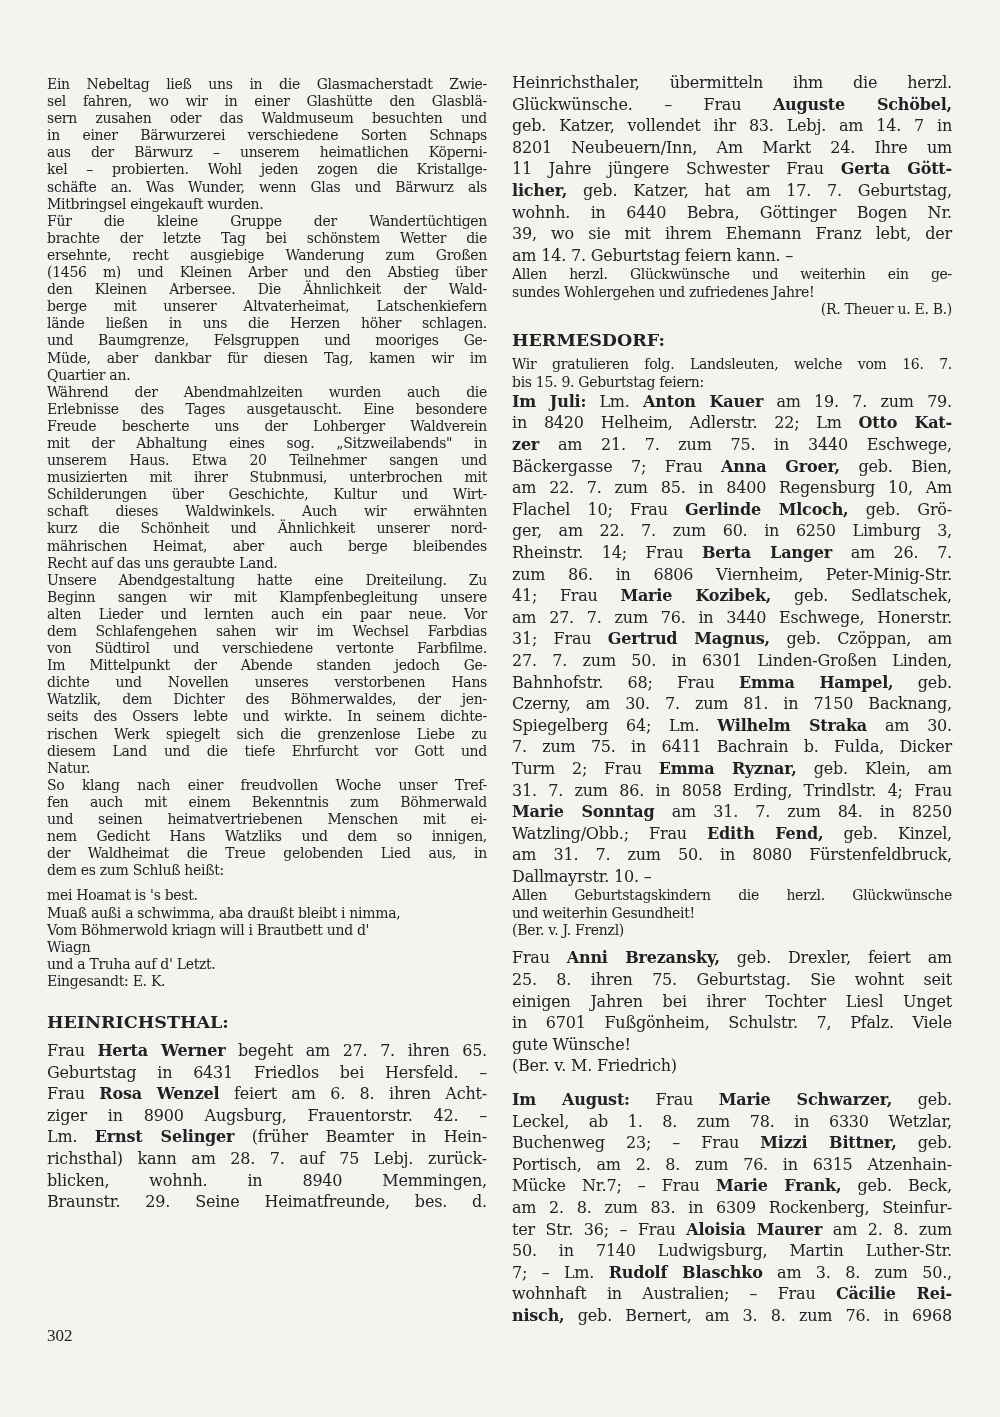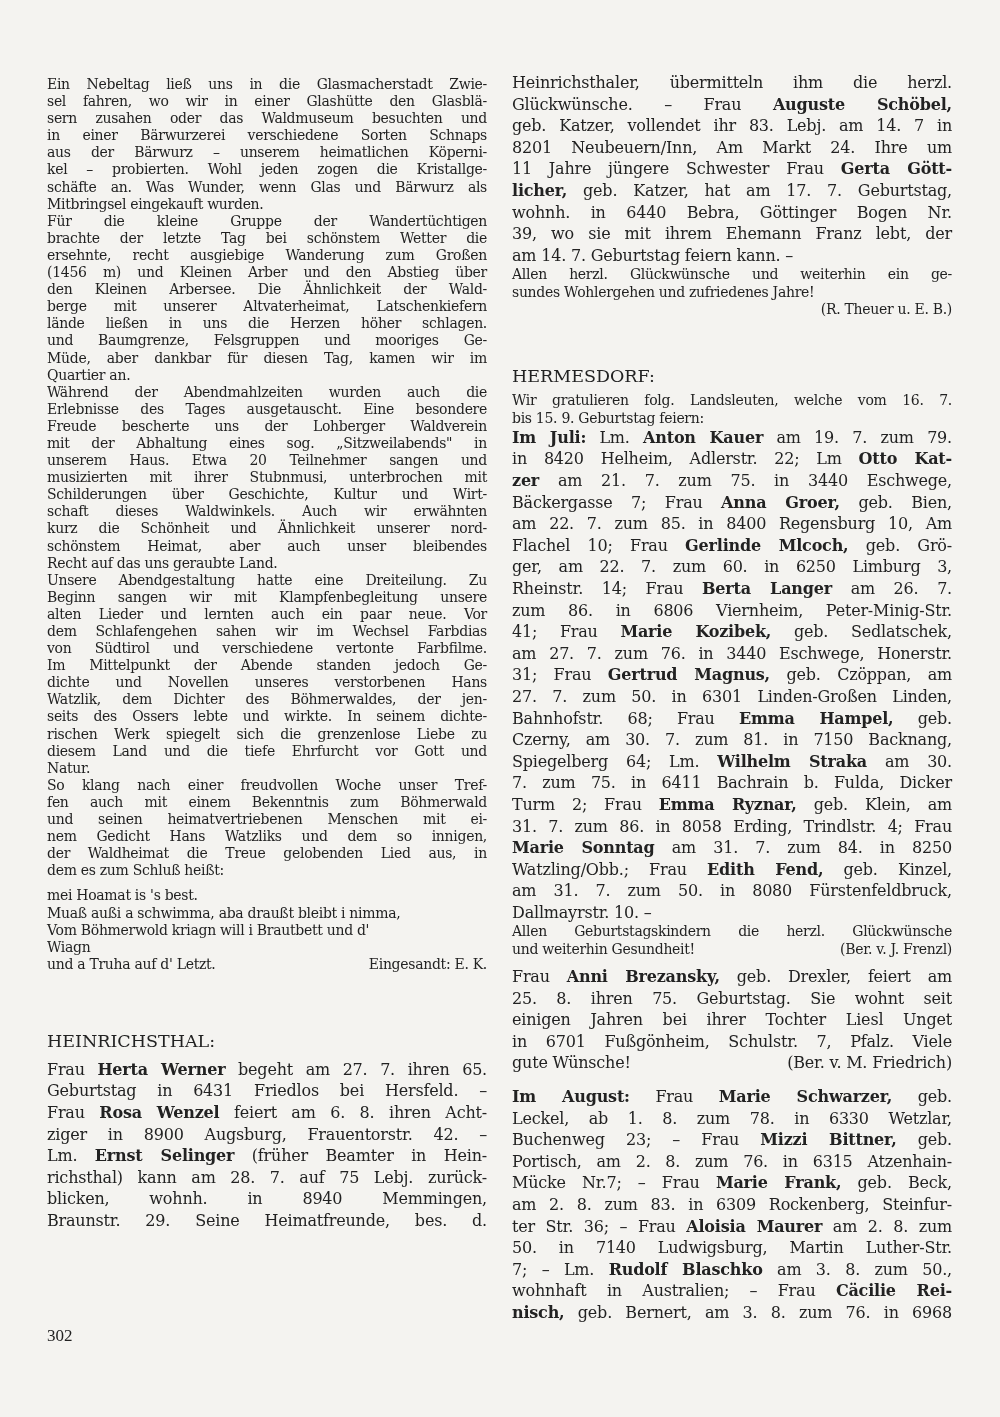--- a/index.html
+++ b/index.html
@@ -14,26 +14,26 @@
   #right { left: 512px; top: 72px; width: 440px; }
   .ln {
     display: block; white-space: nowrap; text-align: justify; text-align-last: justify;
     overflow: visible;
   }
   .ln.last { text-align-last: left; }
   .ln.right { text-align-last: right; text-align: center; }
   .small { font-size: 14px; line-height: 17.1px; letter-spacing: -0.3px; }
   .big { font-size: 16px; line-height: 21.6px; letter-spacing: -0.2px; }
   .mid { font-size: 14px; line-height: 17.3px; letter-spacing: -0.3px; }
-  .head { font-weight: normal; font-size: 17.5px; letter-spacing: 0px; margin-top: 36px; }
+  .head { font-weight: bold; font-size: 17.5px; letter-spacing: 0px; }
   b { font-weight: bold; }
   .gap-s { height: 8px; }
   .gap-m { height: 12px; }
   .gap-l { height: 22px; }
-  .split { display: flex; justify-content: space-between; white-space: nowrap; }
+  .split { display: flex; justify-content: space-between; white-space: nowrap; flex-direction: column; }
   #page-number { position: absolute; left: 47px; top: 1326px; font-size: 17px; font-family: Liberation Serif, serif; }
 </style>
 </head>
 <body>
 
 <div class="col" id="left">
   <div id="article" class="small">
       <div class="ln">Ein Nebeltag ließ uns in die Glasmacherstadt Zwie-</div>
       <div class="ln">sel fahren, wo wir in einer Glashütte den Glasblä-</div>
       <div class="ln">sern zusahen oder das Waldmuseum besuchten und</div>
@@ -54,21 +54,21 @@
       <div class="ln last">Quartier an.</div>
       <div class="ln">Während der Abendmahlzeiten wurden auch die</div>
       <div class="ln">Erlebnisse des Tages ausgetauscht. Eine besondere</div>
       <div class="ln">Freude bescherte uns der Lohberger Waldverein</div>
       <div class="ln">mit der Abhaltung eines sog. „Sitzweilabends" in</div>
       <div class="ln">unserem Haus. Etwa 20 Teilnehmer sangen und</div>
       <div class="ln">musizierten mit ihrer Stubnmusi, unterbrochen mit</div>
       <div class="ln">Schilderungen über Geschichte, Kultur und Wirt-</div>
       <div class="ln">schaft dieses Waldwinkels. Auch wir erwähnten</div>
       <div class="ln">kurz die Schönheit und Ähnlichkeit unserer nord-</div>
-      <div class="ln">schönstem Heimat, aber auch unser bleibendes</div>
+      <div class="ln">mährischen Heimat, aber auch berge bleibendes</div>
       <div class="ln last">Recht auf das uns geraubte Land.</div>
       <div class="ln">Unsere Abendgestaltung hatte eine Dreiteilung. Zu</div>
       <div class="ln">Beginn sangen wir mit Klampfenbegleitung unsere</div>
       <div class="ln">alten Lieder und lernten auch ein paar neue. Vor</div>
       <div class="ln">dem Schlafengehen sahen wir im Wechsel Farbdias</div>
       <div class="ln">von Südtirol und verschiedene vertonte Farbfilme.</div>
       <div class="ln">Im Mittelpunkt der Abende standen jedoch Ge-</div>
       <div class="ln">dichte und Novellen unseres verstorbenen Hans</div>
       <div class="ln">Watzlik, dem Dichter des Böhmerwaldes, der jen-</div>
       <div class="ln">seits des Ossers lebte und wirkte. In seinem dichte-</div>

